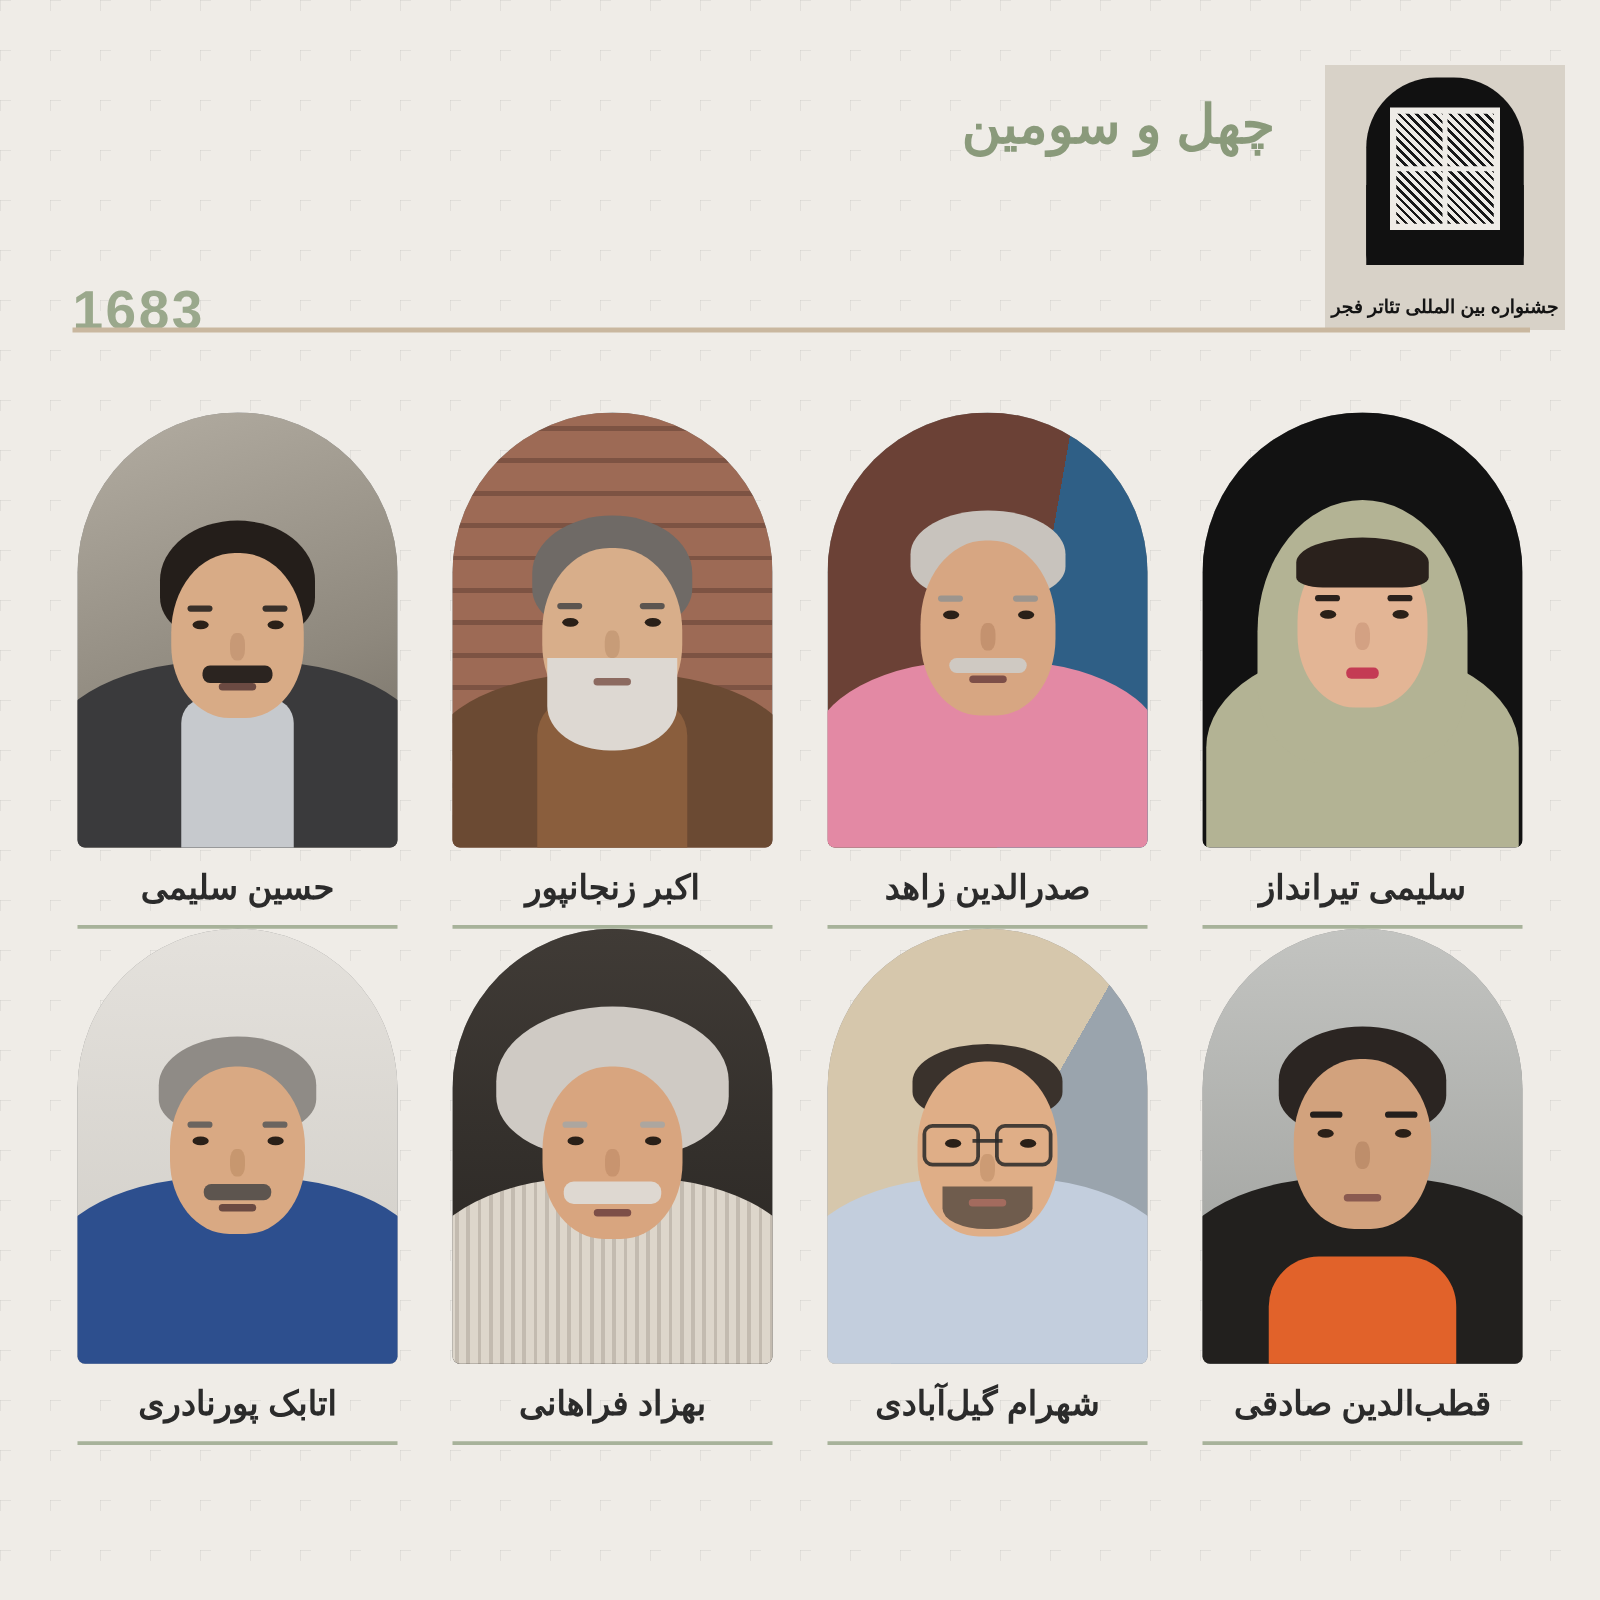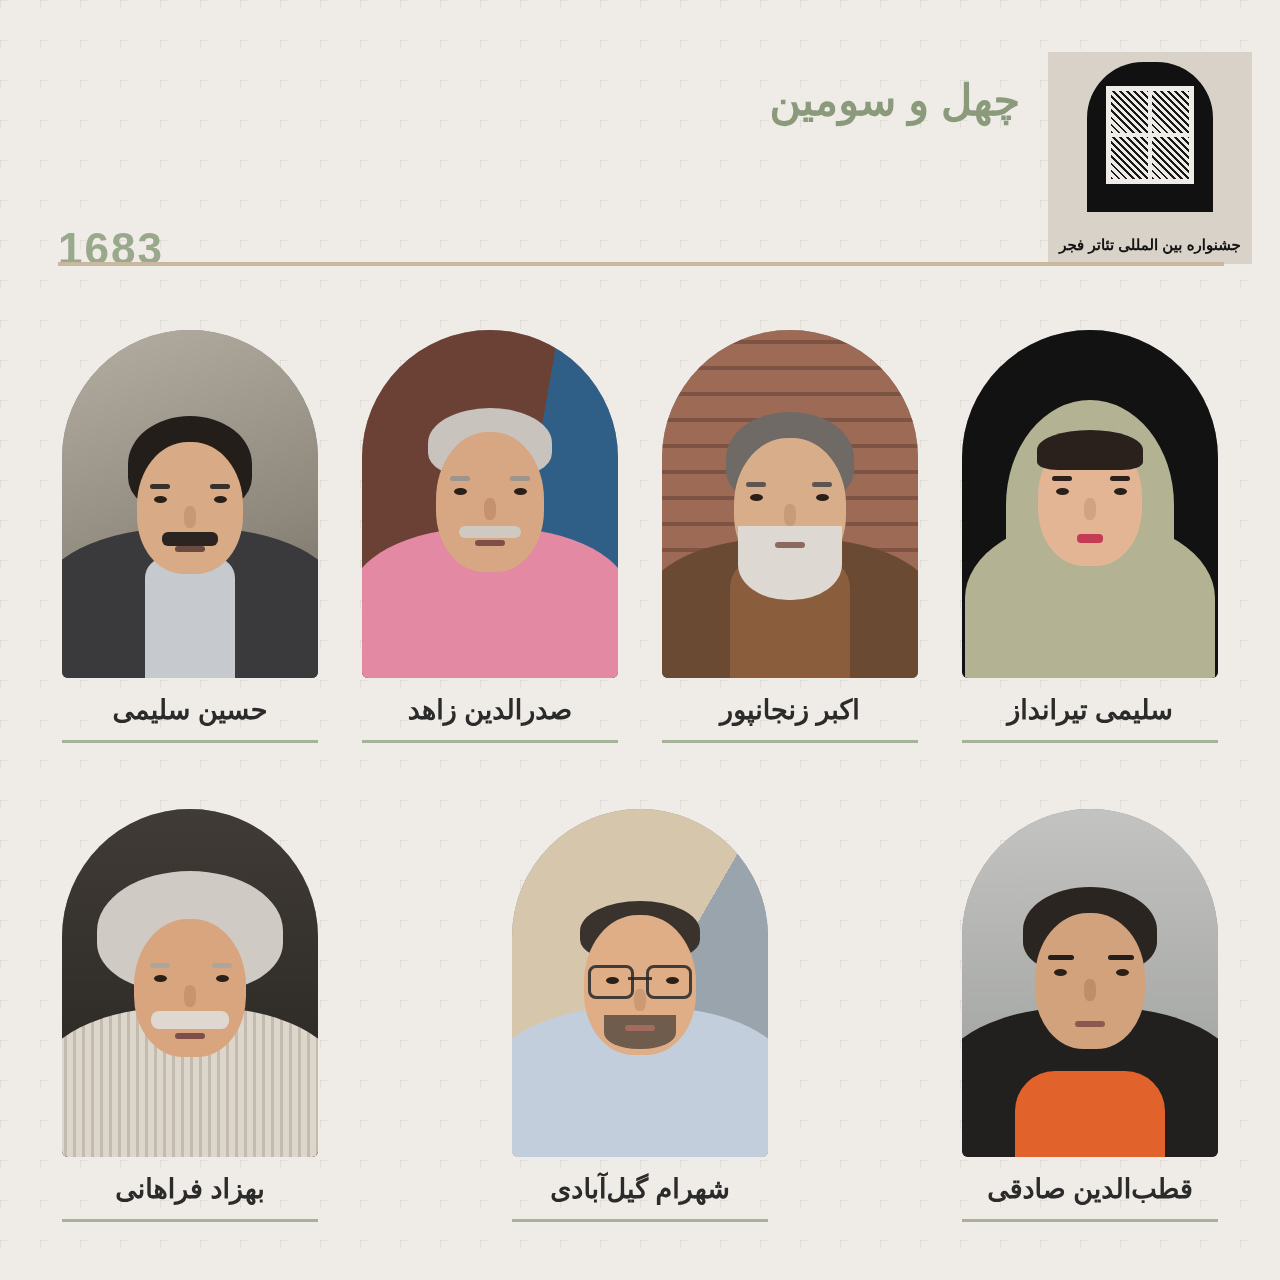--- a/index.html
+++ b/index.html
@@ -57,21 +57,20 @@
   .festival-title div { white-space: nowrap; }
 
   .logo {
     position: absolute;
     top: 52px;
     right: 28px;
     width: 192px;
     height: 212px;
     background: #d8d2c8;
     overflow: hidden;
-    padding-left: 12px;
   }
   .logo .head {
     position: absolute;
     left: 50%;
     top: 10px;
     transform: translateX(-50%);
     width: 126px;
     height: 150px;
     background: #111;
     border-radius: 56px 56px 8px 8px;
@@ -135,21 +134,20 @@
   }
 
   
   .grid {
     position: absolute;
     top: 330px;
     left: 62px;
     width: 1156px;
     display: flex;
     flex-direction: column;
-    gap: 66px;
   }
   .row {
     display: flex;
     flex-direction: row-reverse;
     justify-content: space-between;
   }
   .card {
     width: 256px;
     position: relative;
   }
@@ -302,40 +300,20 @@
           <div class="beard" style="top:202px;width:56px;height:14px;background:#2b2420;border-radius:6px;"></div>
           <div class="mouth" style="top:216px;"></div>
         </div>
       </div>
       <div class="name">حسین سلیمی</div>
       <div class="card-rule"></div>
     </div>
 
     <div class="card">
       <div class="portrait">
-        <div class="bg" style="background:linear-gradient(100deg,#6b4136 0 62%,#2f5f86 62% 100%);"></div>
-        <div class="person">
-          <div class="body" style="width:280px;height:150px;background:#e389a4;"></div>
-          <div class="hair" style="top:78px;width:124px;height:70px;background:#c8c3bd;"></div>
-          <div class="head-shape" style="top:102px;width:108px;height:140px;background:#d7a682;"></div>
-          <div class="eye" style="left:92px;top:158px;"></div>
-          <div class="eye" style="left:152px;top:158px;"></div>
-          <div class="brow" style="left:88px;top:146px;background:#9c958e;"></div>
-          <div class="brow" style="left:148px;top:146px;background:#9c958e;"></div>
-          <div class="nose" style="top:168px;background:#c4926f;"></div>
-          <div class="beard" style="top:196px;width:62px;height:12px;background:#cfc9c2;border-radius:6px;"></div>
-          <div class="mouth" style="top:210px;background:#7d4f48;"></div>
-        </div>
-      </div>
-      <div class="name">صدرالدین زاهد</div>
-      <div class="card-rule"></div>
-    </div>
-
-    <div class="card">
-      <div class="portrait">
         <div class="bg" style="background:repeating-linear-gradient(0deg,#9d6a55 0 22px,#7d5343 22px 26px);"></div>
         <div class="person">
           <div class="body" style="width:290px;height:140px;background:#6b4a33;"></div>
           <div class="body" style="width:120px;height:120px;background:#8a5e3d;border-radius:30px 30px 0 0;"></div>
           <div class="hair" style="top:82px;width:128px;height:92px;background:#6f6a66;"></div>
           <div class="head-shape" style="top:108px;width:112px;height:138px;background:#d8ae8a;"></div>
           <div class="eye" style="left:88px;top:164px;"></div>
           <div class="eye" style="left:154px;top:164px;"></div>
           <div class="brow" style="left:84px;top:152px;background:#5c5550;"></div>
           <div class="brow" style="left:150px;top:152px;background:#5c5550;"></div>
@@ -343,20 +321,40 @@
           <div class="beard" style="top:196px;width:104px;height:74px;background:#ddd8d2;"></div>
           <div class="mouth" style="top:212px;background:#8c6a60;z-index:2;"></div>
         </div>
       </div>
       <div class="name">اکبر زنجانپور</div>
       <div class="card-rule"></div>
     </div>
 
     <div class="card">
       <div class="portrait">
+        <div class="bg" style="background:linear-gradient(100deg,#6b4136 0 62%,#2f5f86 62% 100%);"></div>
+        <div class="person">
+          <div class="body" style="width:280px;height:150px;background:#e389a4;"></div>
+          <div class="hair" style="top:78px;width:124px;height:70px;background:#c8c3bd;"></div>
+          <div class="head-shape" style="top:102px;width:108px;height:140px;background:#d7a682;"></div>
+          <div class="eye" style="left:92px;top:158px;"></div>
+          <div class="eye" style="left:152px;top:158px;"></div>
+          <div class="brow" style="left:88px;top:146px;background:#9c958e;"></div>
+          <div class="brow" style="left:148px;top:146px;background:#9c958e;"></div>
+          <div class="nose" style="top:168px;background:#c4926f;"></div>
+          <div class="beard" style="top:196px;width:62px;height:12px;background:#cfc9c2;border-radius:6px;"></div>
+          <div class="mouth" style="top:210px;background:#7d4f48;"></div>
+        </div>
+      </div>
+      <div class="name">صدرالدین زاهد</div>
+      <div class="card-rule"></div>
+    </div>
+
+    <div class="card">
+      <div class="portrait">
         <div class="bg" style="background:#121212;"></div>
         <div class="person">
           <div class="body" style="width:250px;height:160px;background:#b3b394;border-radius:60% 60% 0 0;"></div>
           <div class="hair" style="top:70px;width:168px;height:210px;background:#b3b394;border-radius:50% 50% 30% 30%;"></div>
           <div class="head-shape" style="top:104px;width:104px;height:132px;background:#e3b595;"></div>
           <div class="hair" style="top:100px;width:106px;height:40px;background:#2a211c;border-radius:50% 50% 20% 20%;"></div>
           <div class="eye" style="left:94px;top:158px;"></div>
           <div class="eye" style="left:152px;top:158px;"></div>
           <div class="brow" style="left:90px;top:146px;background:#2a211c;"></div>
           <div class="brow" style="left:148px;top:146px;background:#2a211c;"></div>
@@ -365,20 +363,39 @@
         </div>
       </div>
       <div class="name">سلیمی تیرانداز</div>
       <div class="card-rule"></div>
     </div>
 
   </div>
 
   <div class="row">
 
+    <div class="card">
+      <div class="portrait">
+        <div class="bg" style="background:linear-gradient(180deg,#e4e1dc 0%,#cfccc6 100%);"></div>
+        <div class="person">
+          <div class="body" style="width:300px;height:150px;background:#2d4f8e;"></div>
+          <div class="hair" style="top:86px;width:126px;height:78px;background:#8f8b86;"></div>
+          <div class="head-shape" style="top:110px;width:108px;height:134px;background:#d9a983;"></div>
+          <div class="eye" style="left:92px;top:166px;"></div>
+          <div class="eye" style="left:152px;top:166px;"></div>
+          <div class="brow" style="left:88px;top:154px;background:#6a645f;"></div>
+          <div class="brow" style="left:148px;top:154px;background:#6a645f;"></div>
+          <div class="nose" style="top:176px;background:#c7976f;"></div>
+          <div class="beard" style="top:204px;width:54px;height:13px;background:#5d554f;border-radius:6px;"></div>
+          <div class="mouth" style="top:220px;"></div>
+        </div>
+      </div>
+      <div class="name">اتابک پورنادری</div>
+      <div class="card-rule"></div>
+    </div>
 
     <div class="card">
       <div class="portrait">
         <div class="bg" style="background:linear-gradient(180deg,#403b36 0%,#272421 100%);"></div>
         <div class="person">
           <div class="body" style="width:300px;height:150px;background:repeating-linear-gradient(90deg,#ddd6cb 0 6px,#c3bbb0 6px 9px);"></div>
           <div class="hair" style="top:62px;width:186px;height:120px;background:#cfcac4;border-radius:50% 50% 40% 40%;"></div>
           <div class="head-shape" style="top:110px;width:112px;height:138px;background:#d8a57f;"></div>
           <div class="eye" style="left:92px;top:166px;"></div>
           <div class="eye" style="left:154px;top:166px;"></div>

